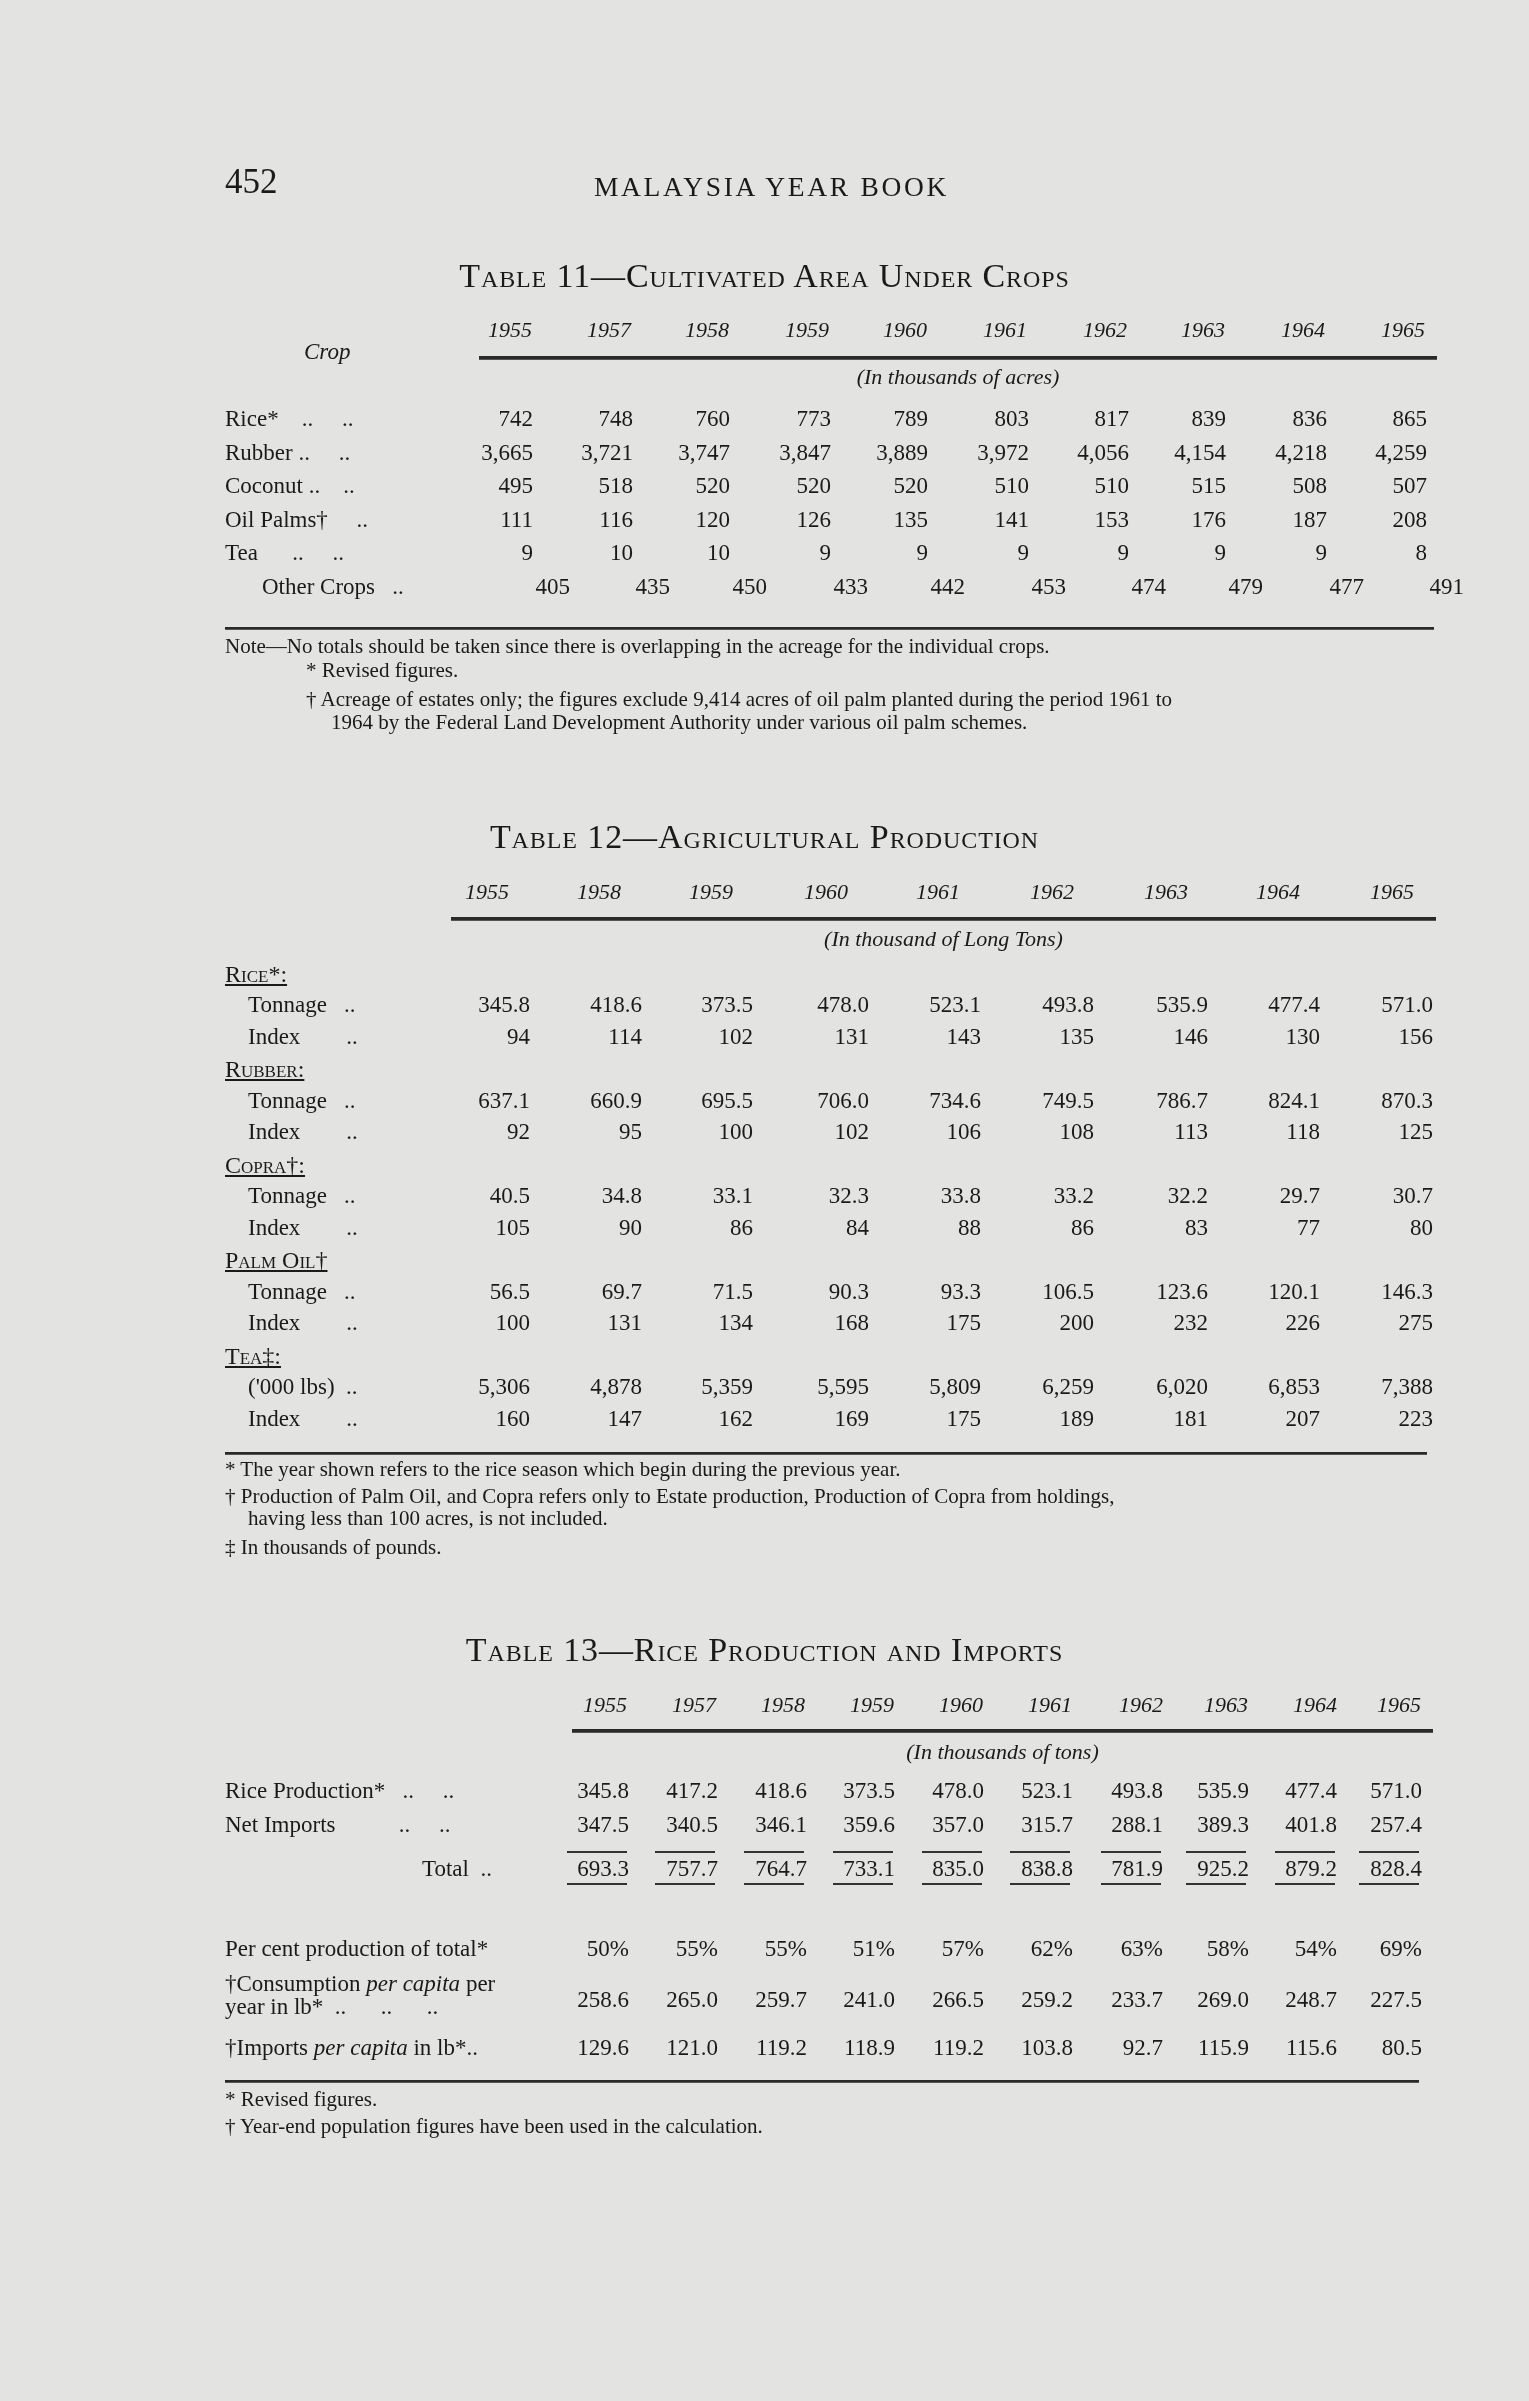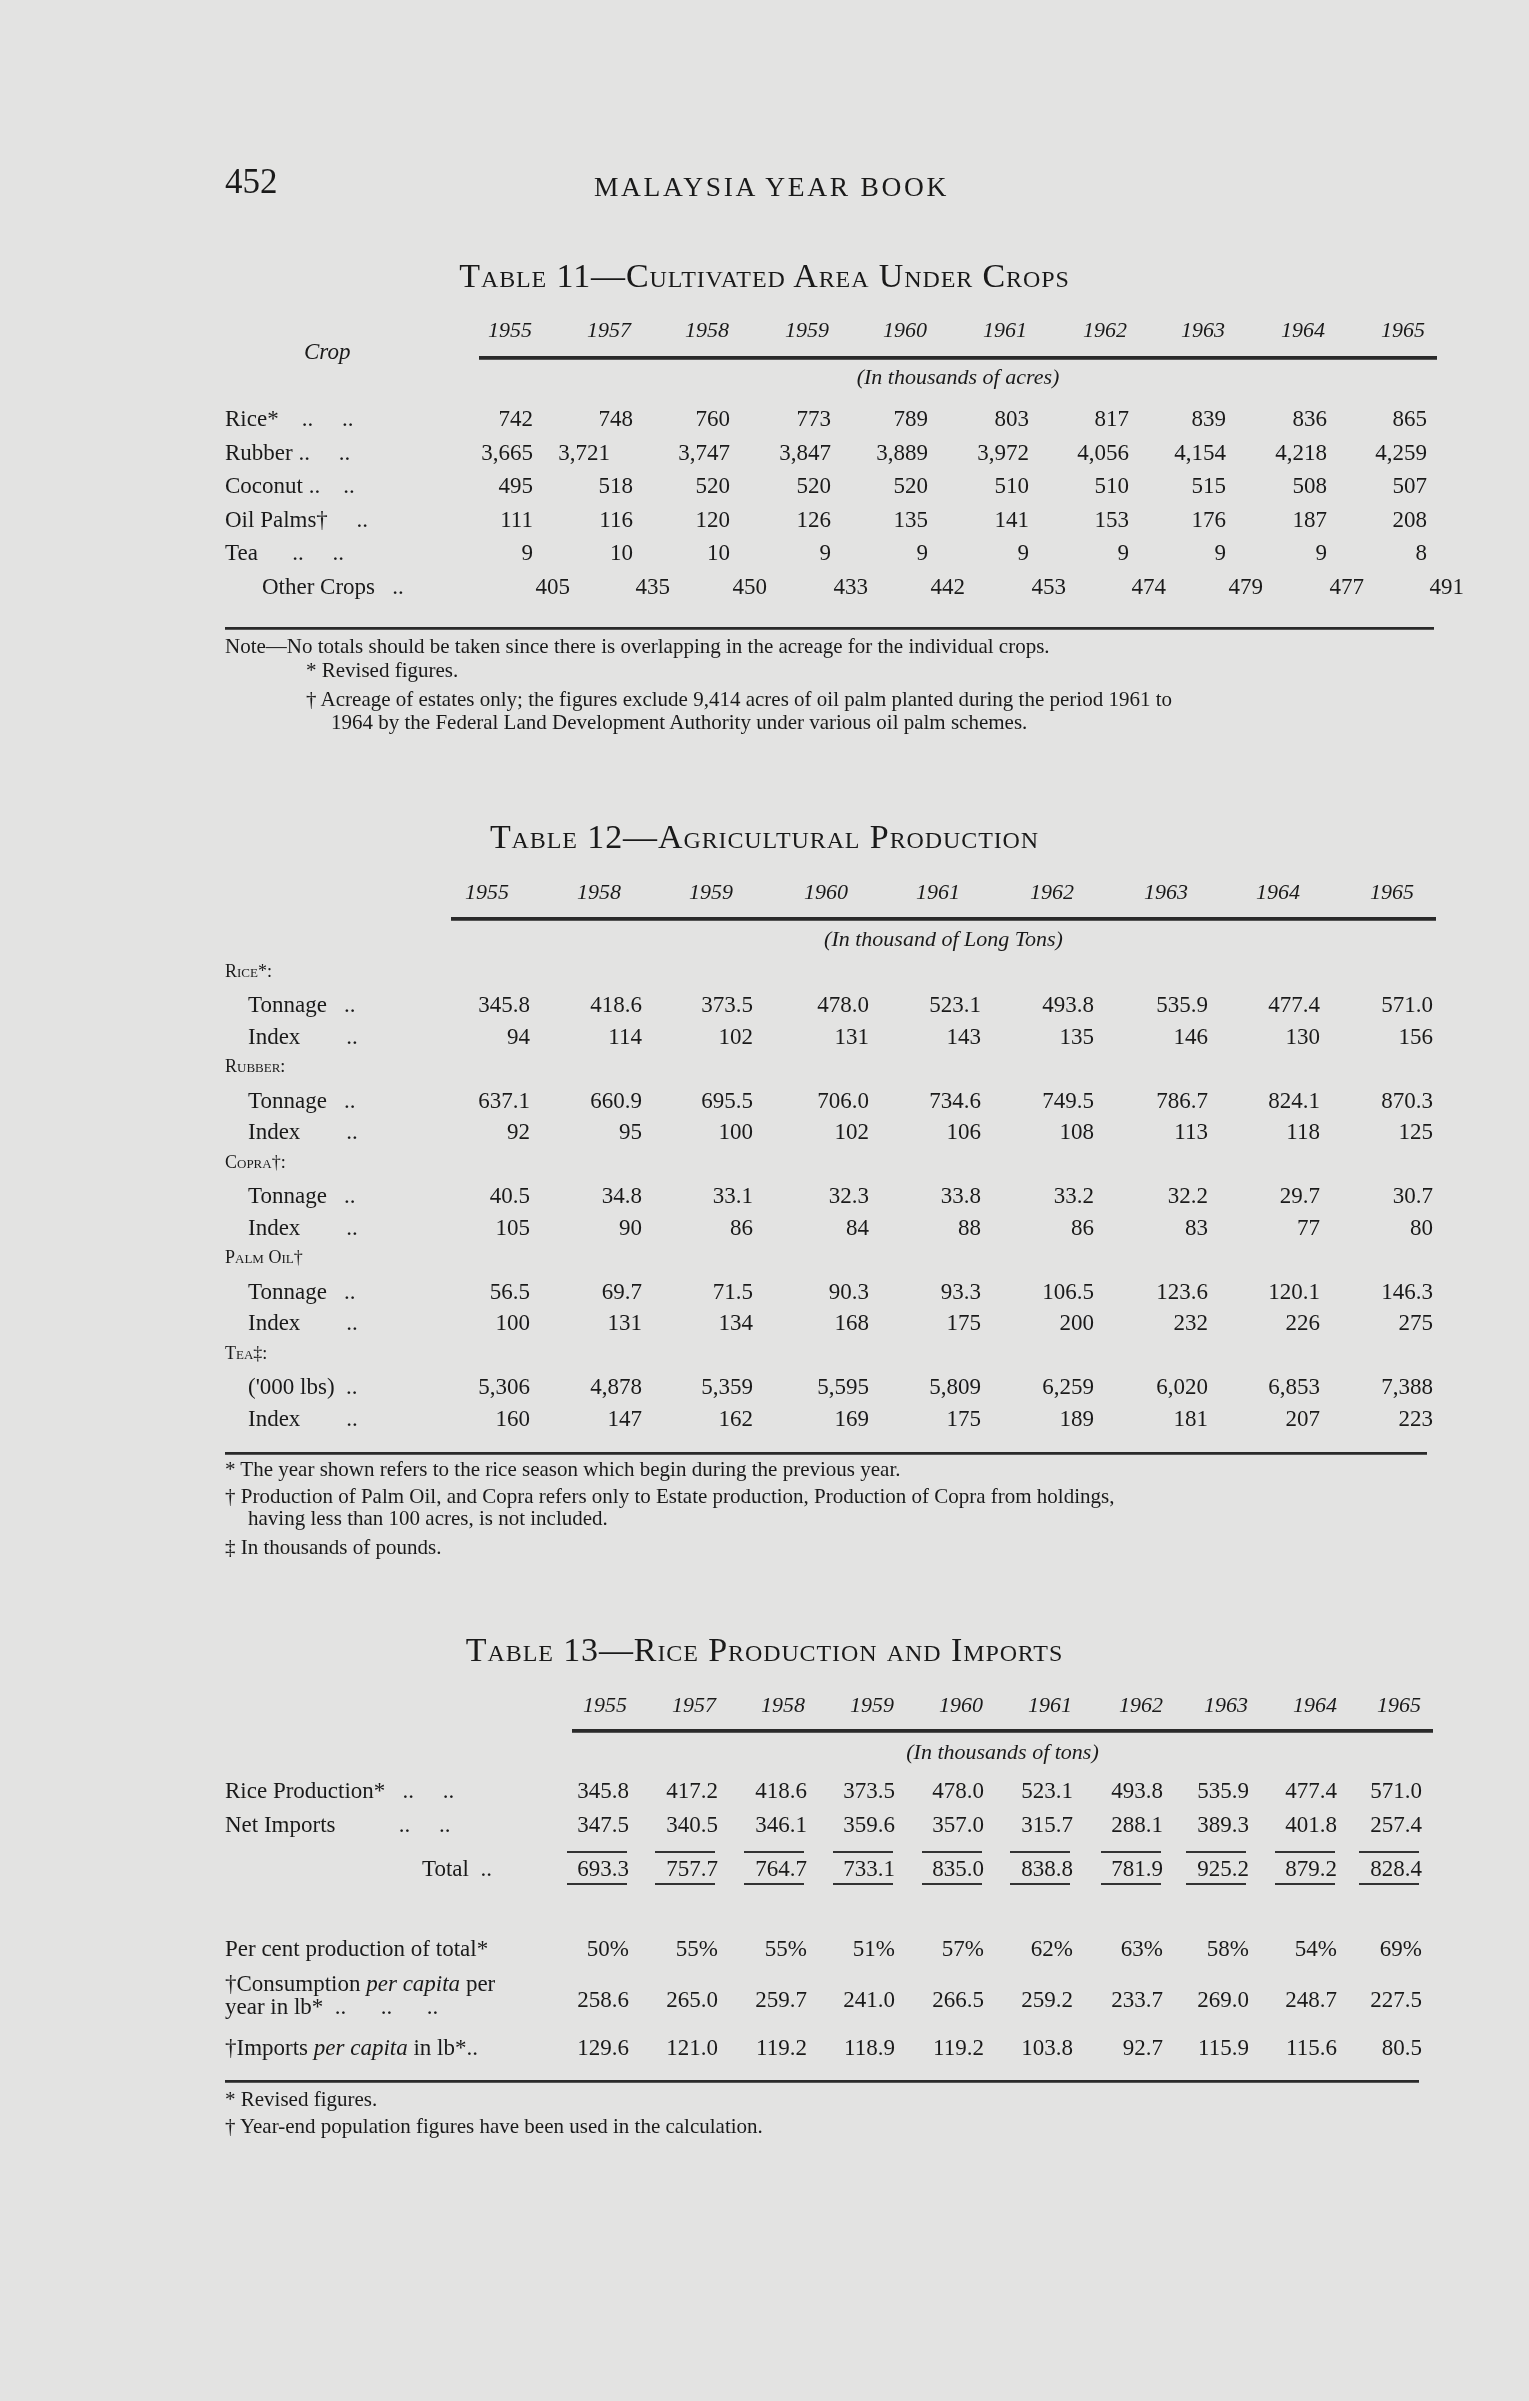--- a/index.html
+++ b/index.html
@@ -18,21 +18,21 @@
     .table-title {
       left: 0; width: 1529px; text-align: center;
       font-size: 34px; font-variant: small-caps; letter-spacing: 0.9px;
     }
     .year-row, .data-row { display: flex; }
     .year-cell { font-style: italic; font-size: 22px; text-align: right; }
     .rule { height: 2.7px; background: #2a2a2a; border-bottom: 0.9px solid #555; }
     .unit-label { font-style: italic; font-size: 22px; text-align: center; }
     .row-label { font-size: 23px; white-space: pre; }
     .cell { font-size: 23px; text-align: right; }
-    .group-label { font-size: 18px; font-variant: small-caps; }
+    .group-label { font-size: 24px; font-variant: small-caps; text-decoration: underline; }
     .note { font-size: 21px; line-height: 24px; }
     .italic { font-style: italic; }
     .underline-seg { position: absolute; height: 1.8px; background: #333; }
   </style>
 </head>
 <body>
 
 <div class="abs page-number">452</div>
 <div class="abs running-head">MALAYSIA YEAR BOOK</div>
 
@@ -65,21 +65,21 @@
         <div class="abs cell" style="left: 605px; width: 98px;">789</div>
         <div class="abs cell" style="left: 706px; width: 98px;">803</div>
         <div class="abs cell" style="left: 806px; width: 98px;">817</div>
         <div class="abs cell" style="left: 903px; width: 98px;">839</div>
         <div class="abs cell" style="left: 1004px; width: 98px;">836</div>
         <div class="abs cell" style="left: 1104px; width: 98px;">865</div>
       </div>
       <div class="abs" style="top: 34px; left: 0px; width: 1216px; height: 27px;">
         <div class="abs row-label" style="left: 0px;">Rubber ..     ..</div>
         <div class="abs cell" style="left: 210px; width: 98px;">3,665</div>
-        <div class="abs cell" style="left: 310px; width: 98px; text-align: center;">3,721</div>
+        <div class="abs cell" style="left: 310px; width: 98px;">3,721</div>
         <div class="abs cell" style="left: 407px; width: 98px;">3,747</div>
         <div class="abs cell" style="left: 508px; width: 98px;">3,847</div>
         <div class="abs cell" style="left: 605px; width: 98px;">3,889</div>
         <div class="abs cell" style="left: 706px; width: 98px;">3,972</div>
         <div class="abs cell" style="left: 806px; width: 98px;">4,056</div>
         <div class="abs cell" style="left: 903px; width: 98px;">4,154</div>
         <div class="abs cell" style="left: 1004px; width: 98px;">4,218</div>
         <div class="abs cell" style="left: 1104px; width: 98px;">4,259</div>
       </div>
       <div class="abs" style="top: 67px; left: 0px; width: 1216px; height: 27px;">

